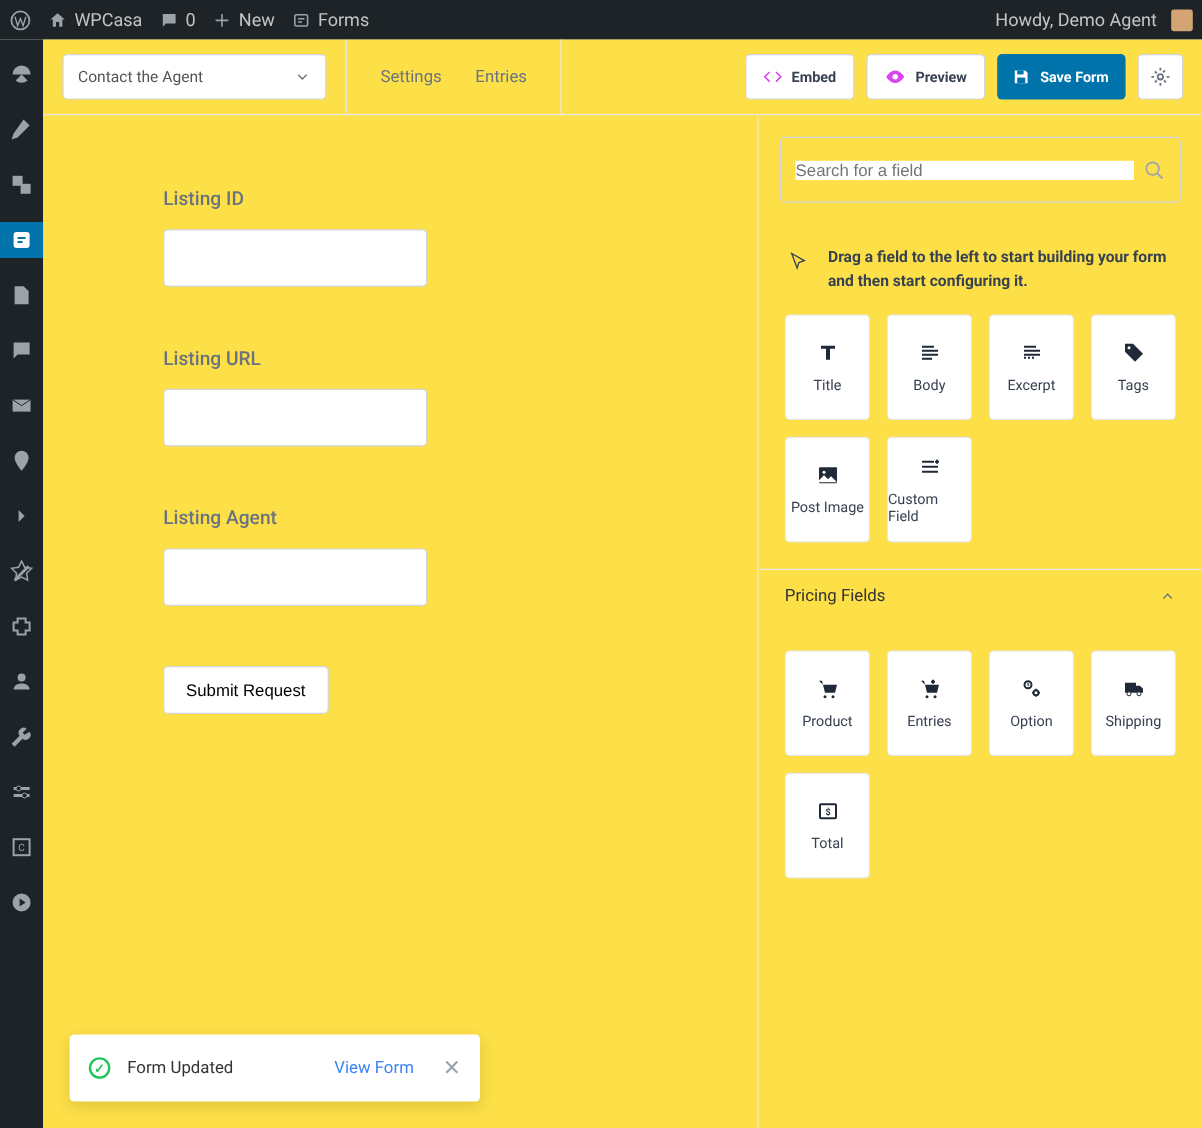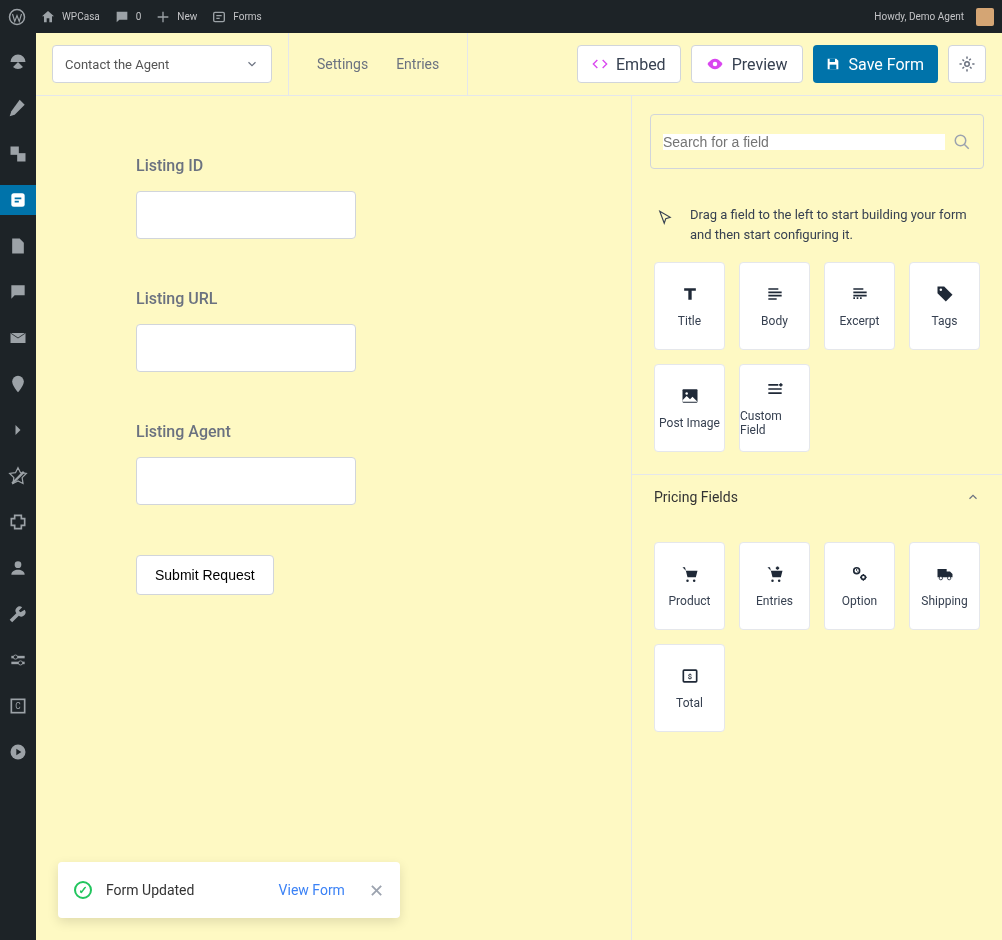--- a/index.html
+++ b/index.html
@@ -1,59 +1,59 @@
 <!DOCTYPE html>
 <html><head>
 <meta charset="utf-8">
 <style>
 * { box-sizing: border-box; margin: 0; padding: 0; }
 body { font-family: -apple-system, BlinkMacSystemFont, "Segoe UI", Roboto, sans-serif; font-size: 13px; color: #333; background: #f0f0f1; width: 1002px; height: 940px; overflow: hidden; position: relative; }
 
-.admin-bar { height: 33px; background: #1d2327; display: flex; align-items: center; color: #c3c4c7; font-size: 10px; padding: 0 8px; justify-content: space-between; }
+.admin-bar { height: 33px; background: #1d2327; display: flex; align-items: center; color: #c3c4c7; font-size: 15px; padding: 0 8px; justify-content: space-between; }
 .admin-bar-left, .admin-bar-right { display: flex; align-items: center; gap: 14px; }
 .ab-item { display: flex; align-items: center; gap: 6px; cursor: pointer; color: #c3c4c7; }
 .ab-item svg { fill: #9ca2a7; }
 .avatar { width: 18px; height: 18px; background: #d4a574; border-radius: 2px; margin-left: 6px; }
 
 .left-rail { position: absolute; top: 33px; left: 0; width: 36px; height: 907px; background: #1d2327; display: flex; flex-direction: column; align-items: center; padding-top: 14px; gap: 16px; }
 .rail-item { width: 36px; height: 30px; display: flex; align-items: center; justify-content: center; cursor: pointer; position: relative; }
 .rail-item svg { fill: #9ca2a7; width: 20px; height: 20px; }
 .rail-item.active { background: #0073aa; }
 .rail-item.active::after { content: ""; position: absolute; right: -8px; top: 50%; transform: translateY(-50%); border: 8px solid transparent; border-left-color: #0073aa; }
 .rail-item.active svg { fill: #fff; }
 
-.main { position: absolute; top: 33px; left: 36px; right: 0; bottom: 0; background: #fef9c3; }
+.main { position: absolute; top: 33px; left: 36px; right: 0; bottom: 0; background: #fde047; }
 
 .toolbar { height: 63px; border-bottom: 1px solid #e5e7eb; display: flex; align-items: center; padding: 0 16px; gap: 16px; }
 .form-select { width: 220px; height: 38px; border: 1px solid #d1d5db; border-radius: 4px; background: #fff; display: flex; align-items: center; justify-content: space-between; padding: 0 12px; cursor: pointer; color: #555; }
 .tab-link { color: #6b7280; font-size: 14px; cursor: pointer; padding: 0 4px; }
 .tab-group { display: flex; gap: 20px; border-left: 1px solid #e5e7eb; border-right: 1px solid #e5e7eb; height: 63px; align-items: center; padding: 0 24px; }
 .toolbar-right { margin-left: auto; display: flex; align-items: center; gap: 10px; }
-.btn { height: 38px; padding: 0 14px; border-radius: 4px; display: flex; align-items: center; gap: 8px; cursor: pointer; font-size: 16px; font-weight: 400; }
+.btn { height: 38px; padding: 0 14px; border-radius: 4px; display: flex; align-items: center; gap: 8px; cursor: pointer; font-size: 12px; font-weight: 700; }
 .btn-outline { border: 1px solid #d1d5db; background: #fff; color: #374151; }
 .btn-primary { background: #0073aa; color: #fff; padding-left: 12px; }
 .btn-icon-only { width: 38px; padding: 0; justify-content: center; }
 
 .canvas-wrap { position: absolute; top: 63px; left: 0; right: 370px; bottom: 0; overflow: auto; border-right: 1px solid #e5e7eb; }
 .canvas { padding: 60px 100px; }
 .form-field { margin-bottom: 50px; }
 .form-field label { display: block; color: #6b7280; font-size: 16px; font-weight: 500; margin-bottom: 16px; }
 .form-field input { width: 220px; height: 48px; border: 1px solid #d1d5db; border-radius: 4px; padding: 0 10px; }
 .submit-btn { height: 40px; padding: 0 18px; border: 1px solid #d1d5db; border-radius: 4px; background: #fff; font-weight: 500; font-size: 14px; cursor: pointer; }
 
 .side-panel { position: absolute; top: 63px; right: 0; width: 370px; bottom: 0; overflow: auto; font-size: 13px; }
 .search-wrap { padding: 18px; }
 .search-field { height: 55px; border: 1px solid #d1d5db; border-radius: 4px; display: flex; align-items: center; padding: 0 12px; gap: 8px; }
 .search-field input { border: none; outline: none; flex: 1; font-size: 14px; }
 
 .panel-tabs { display: flex; border-bottom: 1px solid #e5e7eb; }
 .panel-tab { flex: 1; height: 44px; display: flex; align-items: center; justify-content: center; font-size: 14px; cursor: pointer; color: #374151; }
 .panel-tab.active { border-bottom: 3px solid #3b5bdb; font-weight: 500; }
 
-.hint-row { display: flex; gap: 16px; padding: 18px 24px; color: #374151; line-height: 1.5; }
+.hint-row { display: flex; gap: 16px; padding: 18px 24px; color: #374151; line-height: 1.5; font-weight: bold; }
 .field-grid { display: grid; grid-template-columns: repeat(4, 1fr); gap: 14px; padding: 0 22px 22px; }
 .field-card { border: 1px solid #e5e7eb; border-radius: 4px; height: 88px; display: flex; flex-direction: column; align-items: center; justify-content: center; gap: 10px; cursor: grab; background: #fff; }
 .field-card svg { fill: #1f2937; width: 20px; height: 20px; }
 .field-card span { font-size: 12px; color: #374151; }
 
 .section-head { display: flex; align-items: center; justify-content: space-between; padding: 14px 22px; border-top: 1px solid #e5e7eb; border-bottom: 1px solid transparent; font-size: 14px; cursor: pointer; }
 
 .toast { position: absolute; left: 58px; bottom: 22px; width: 342px; height: 56px; background: #fff; border-radius: 4px; box-shadow: 0 4px 12px rgba(0,0,0,.12); display: flex; align-items: center; padding: 0 16px; gap: 14px; font-size: 14px; }
 .toast .link { color: #3b82f6; margin-left: auto; cursor: pointer; }
 .toast .close { cursor: pointer; margin-left: 10px; color: #9ca3af; font-size: 18px; }

